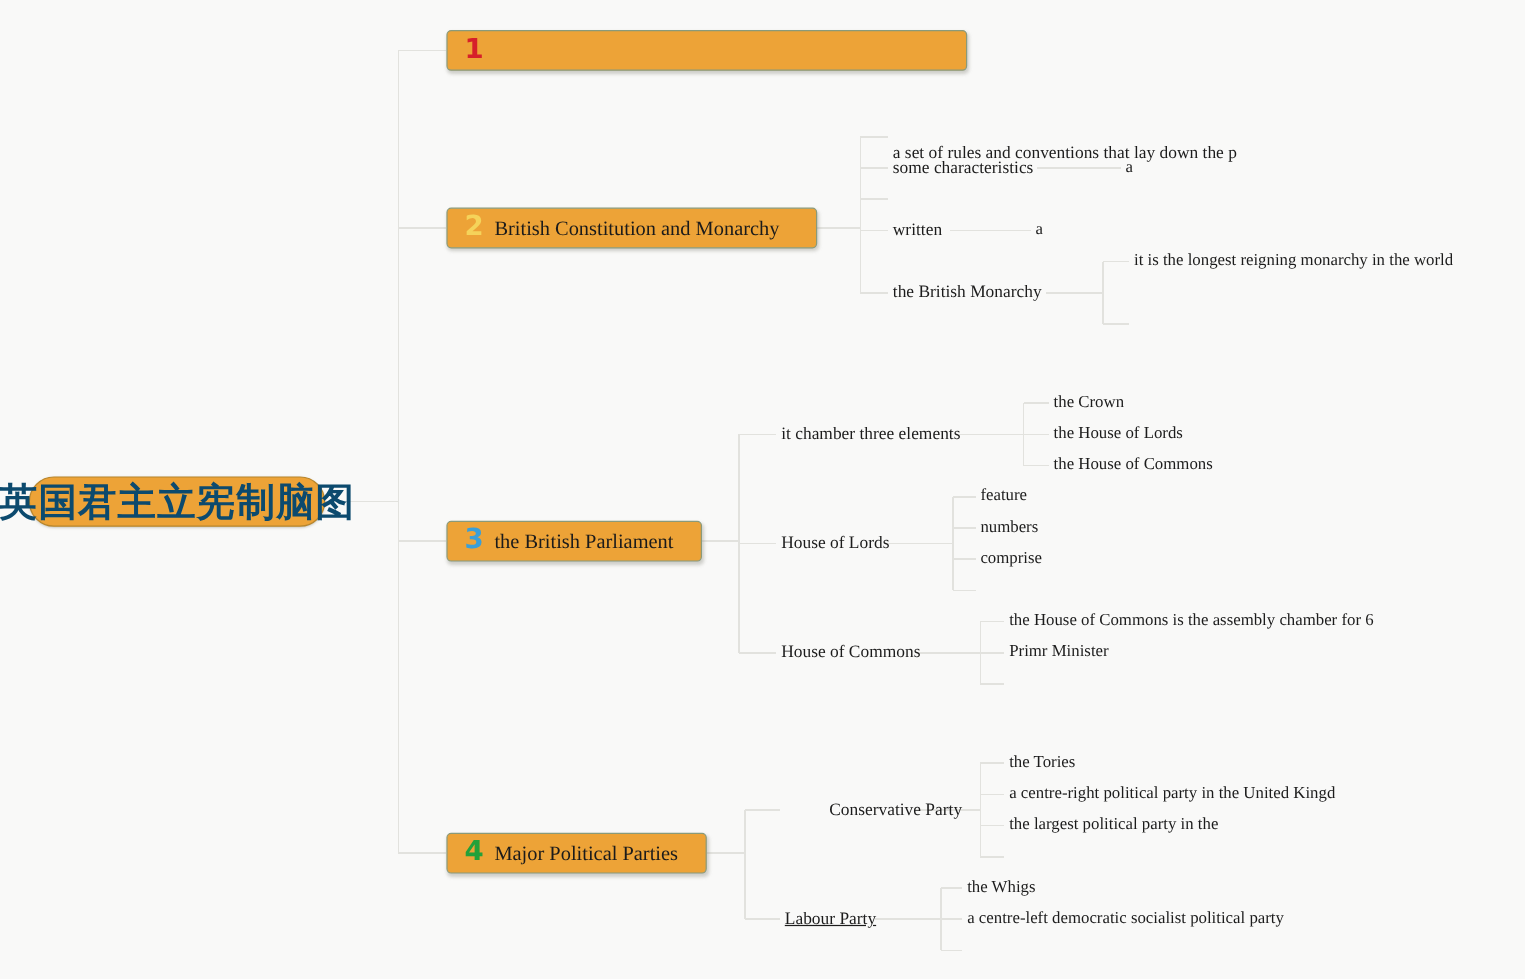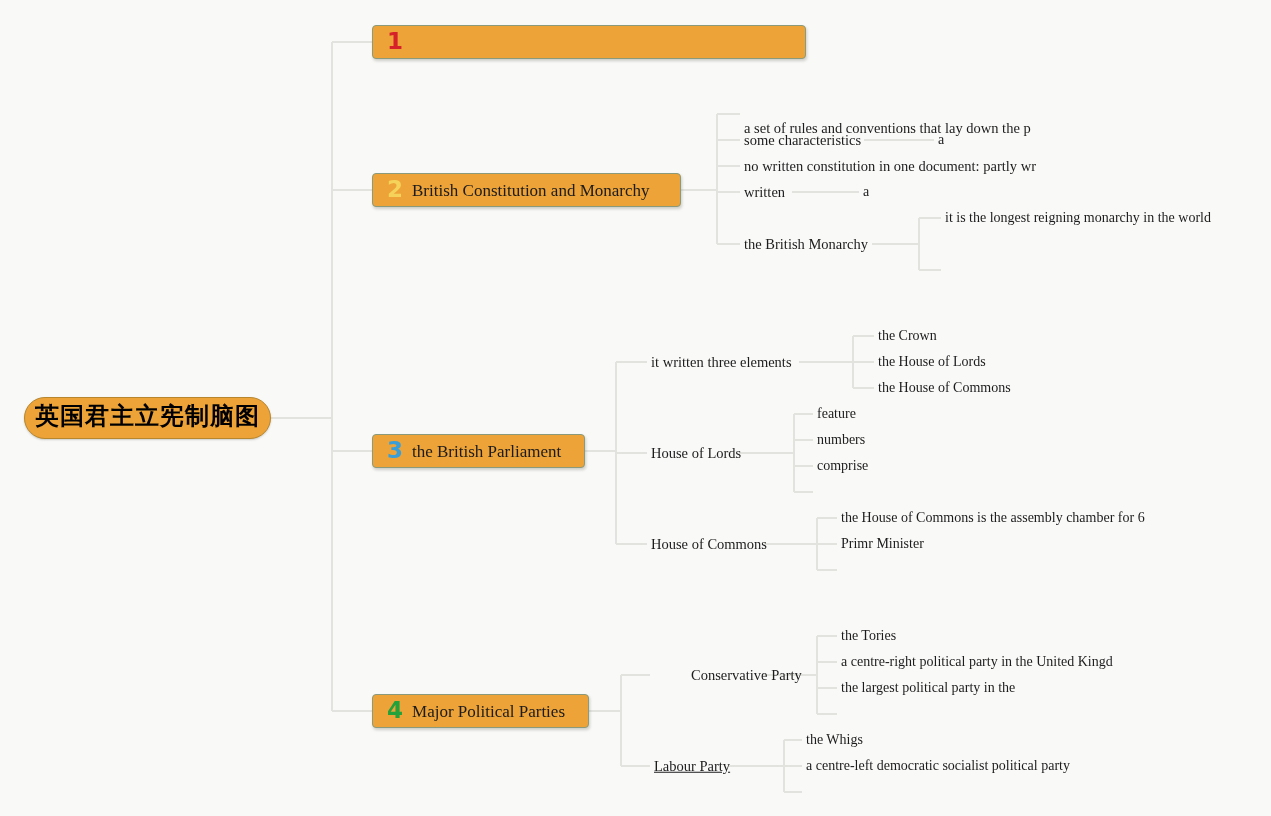--- a/index.html
+++ b/index.html
@@ -38,24 +38,24 @@
     background: #eda337;
     border: 1px solid #b8862c;
     border-radius: 21px;
     box-shadow: 0 1px 2px rgba(120,120,110,0.35);
     display: flex;
     align-items: center;
     justify-content: center;
     box-sizing: border-box;
   }
   .root-label {
-    font-family: Liberation Mono, monospace;
-    font-size: 24px;
+    font-family: Liberation Sans, sans-serif;
+    font-size: 32px;
     font-weight: 700;
-    color: #000000;
+    color: #0c4a6e;
     letter-spacing: 1px;
     line-height: 1;
     white-space: nowrap;
   }
 
   
   .main-node {
     position: absolute;
     height: 34px;
     background: #eda337;
@@ -183,28 +183,27 @@
   </div>
 
   <div class="main-node" id="node-4">
     <span class="main-num" style="color: rgb(35, 161, 58);">4</span>
     <span class="main-text">Major Political Parties</span>
   </div>
 
   <div class="topic lvl2" style="left:744px; top:128px;">a set of rules and conventions that lay down the p</div>
   <div class="topic lvl2" style="left:744px; top:140px;">some characteristics</div>
   <div class="topic lvl3" style="left:938px; top:140px;">a</div>
-  <div class="topic lvl2" style="left:744px; top:166px;">no written constitution in one document: partly wr</div>
   <div class="topic lvl2" style="left:744px; top:192px;">written</div>
   <div class="topic lvl3" style="left:863px; top:192px;">a</div>
   <div class="topic lvl2" style="left:744px; top:244px;">the British Monarchy</div>
   <div class="topic lvl3" style="left:945px; top:218px;">it is the longest reigning monarchy in the world</div>
   <div class="topic lvl3 empty" style="left:945px; top:270px;"></div>
 
-  <div class="topic lvl2" style="left:651px; top:362px;">it written three elements</div>
+  <div class="topic lvl2" style="left:651px; top:362px;">it chamber three elements</div>
   <div class="topic lvl3" style="left:878px; top:336px;">the Crown</div>
   <div class="topic lvl3" style="left:878px; top:362px;">the House of Lords</div>
   <div class="topic lvl3" style="left:878px; top:388px;">the House of Commons</div>
 
   <div class="topic lvl2" style="left:651px; top:453px;">House of Lords</div>
   <div class="topic lvl3" style="left:817px; top:414px;">feature</div>
   <div class="topic lvl3" style="left:817px; top:440px;">numbers</div>
   <div class="topic lvl3" style="left:817px; top:466px;">comprise</div>
   <div class="topic lvl3 empty" style="left:817px; top:492px;"></div>
 

